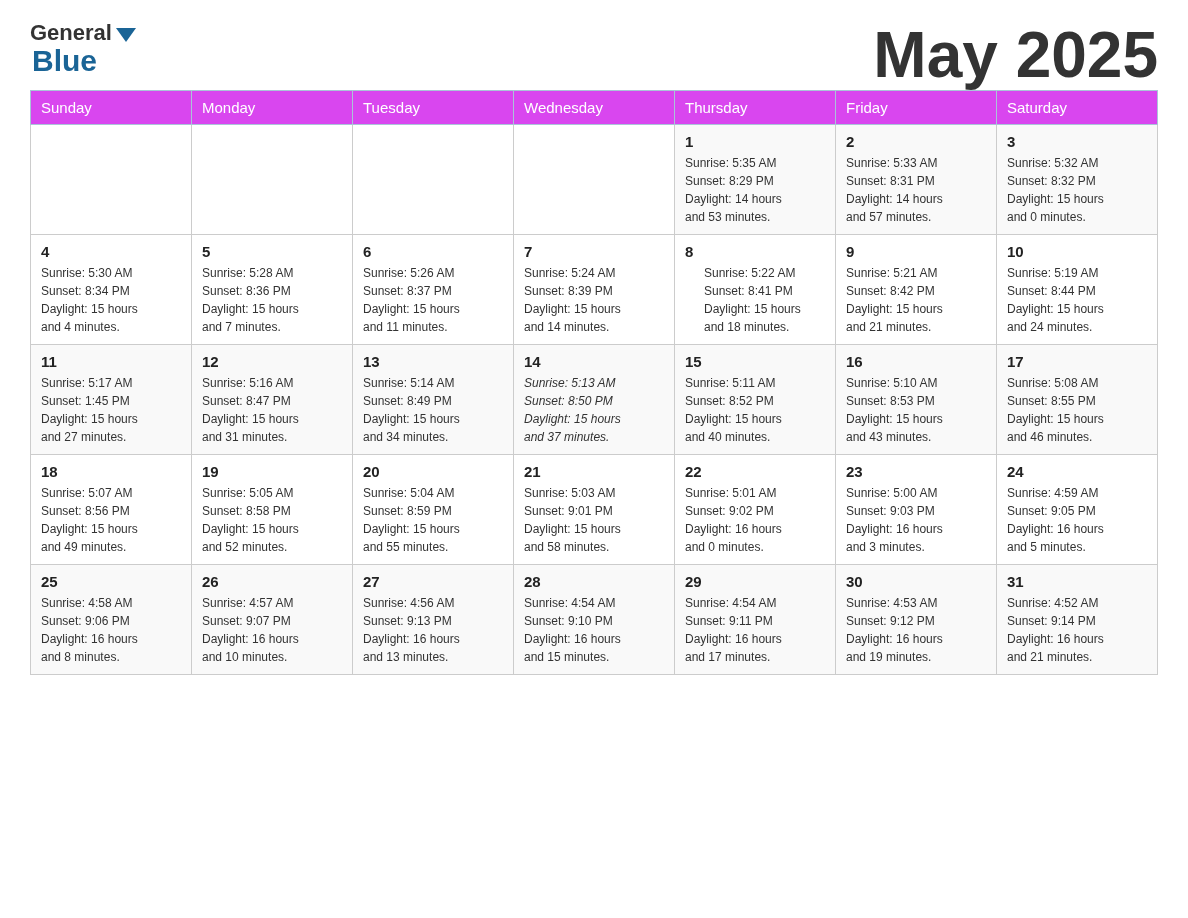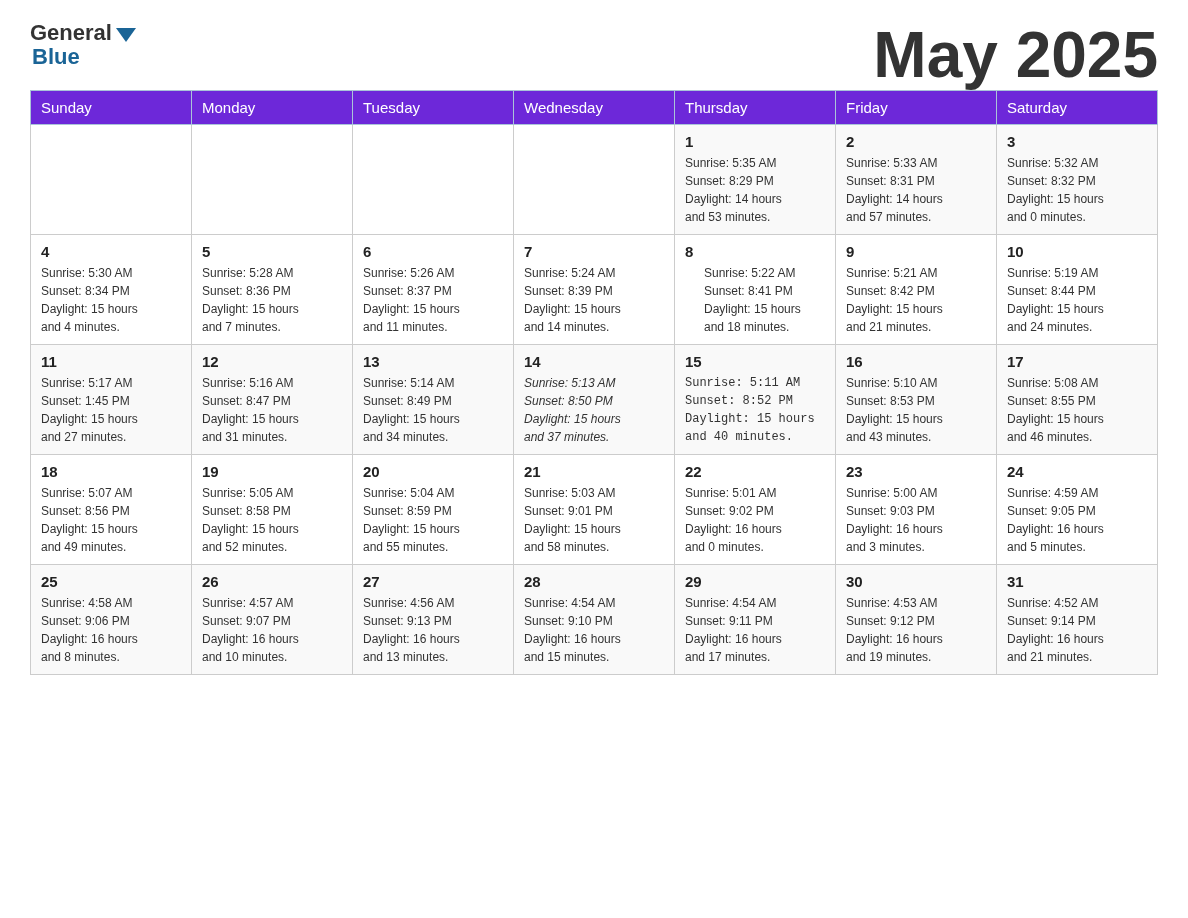--- a/index.html
+++ b/index.html
@@ -32,21 +32,21 @@
       border-left: 10px solid transparent;
       border-right: 10px solid transparent;
       border-top: 14px solid #1a6496;
       display: inline-block;
       margin-left: 4px;
       position: relative;
       top: 2px;
     }
     .logo-blue {
       color: #1a6496;
-      font-size: 22px;
+      font-size: 30px;
       font-weight: bold;
       margin-top: -2px;
       padding-left: 2px;
     }
     .title-block {
       text-align: right;
     }
     .month-title {
       font-size: 64px;
       font-weight: bold;
@@ -57,21 +57,21 @@
       font-size: 20px;
       color: #555;
       margin-top: 2px;
     }
     table {
       width: 100%;
       border-collapse: collapse;
       table-layout: fixed;
     }
     thead tr {
-      background-color: #6d28d9;
+      background-color: #d946ef;
       color: #fff;
     }
     thead th {
       padding: 8px 10px;
       font-size: 15px;
       font-weight: normal;
       text-align: left;
       border: 1px solid #aac4d8;
     }
     tbody td {
@@ -234,21 +234,21 @@
         </td>
         <td>
           <div class="day-num">14</div>
           <div class="day-info" style="white-space: pre-line; font-style: italic;">Sunrise: 5:13 AM
 Sunset: 8:50 PM
 Daylight: 15 hours
 and 37 minutes.</div>
         </td>
         <td>
           <div class="day-num">15</div>
-          <div class="day-info" style="white-space: pre-line; font-family: Liberation Mono, monospace;">Sunrise: 5:11 AM
+          <div class="day-info" style="white-space: pre-line;">Sunrise: 5:11 AM
 Sunset: 8:52 PM
 Daylight: 15 hours
 and 40 minutes.</div>
         </td>
         <td>
           <div class="day-num">16</div>
           <div class="day-info" style="white-space: pre-line;">Sunrise: 5:10 AM
 Sunset: 8:53 PM
 Daylight: 15 hours
 and 43 minutes.</div>

